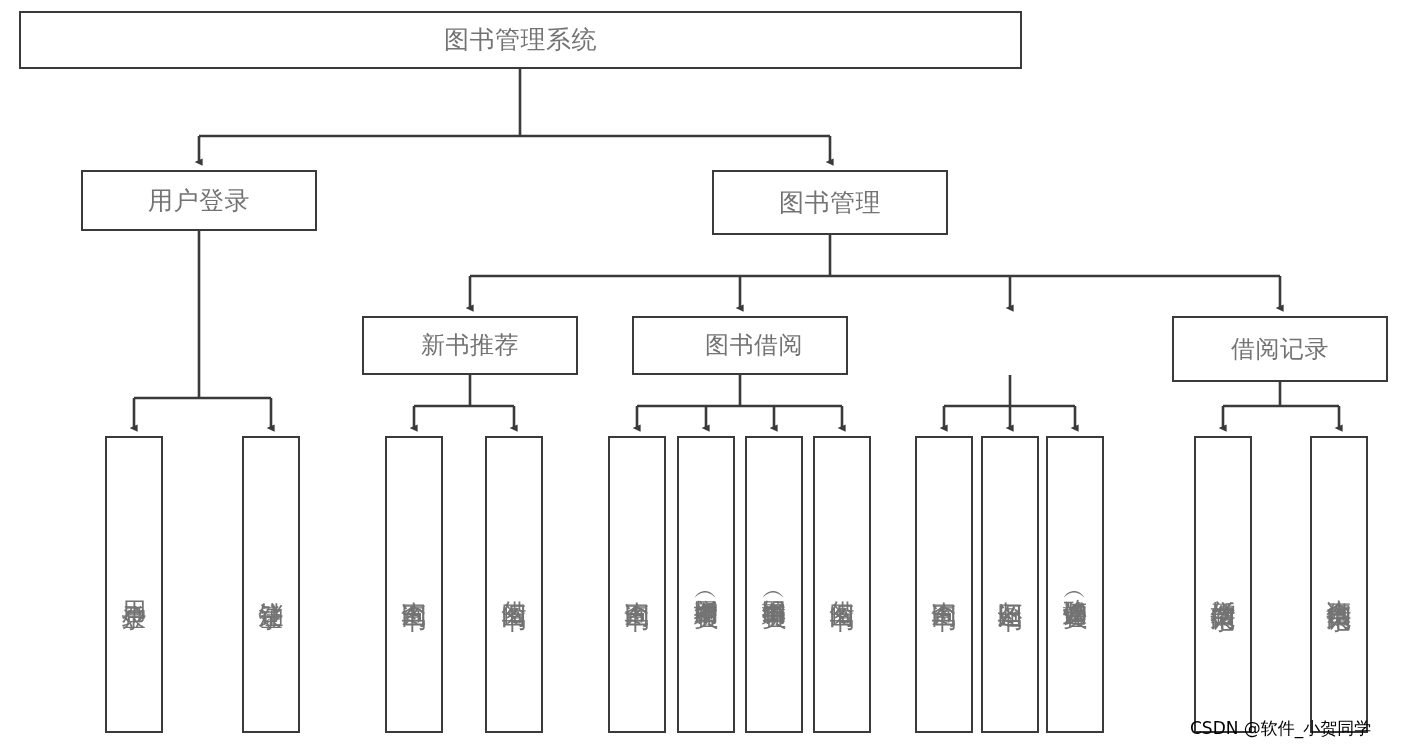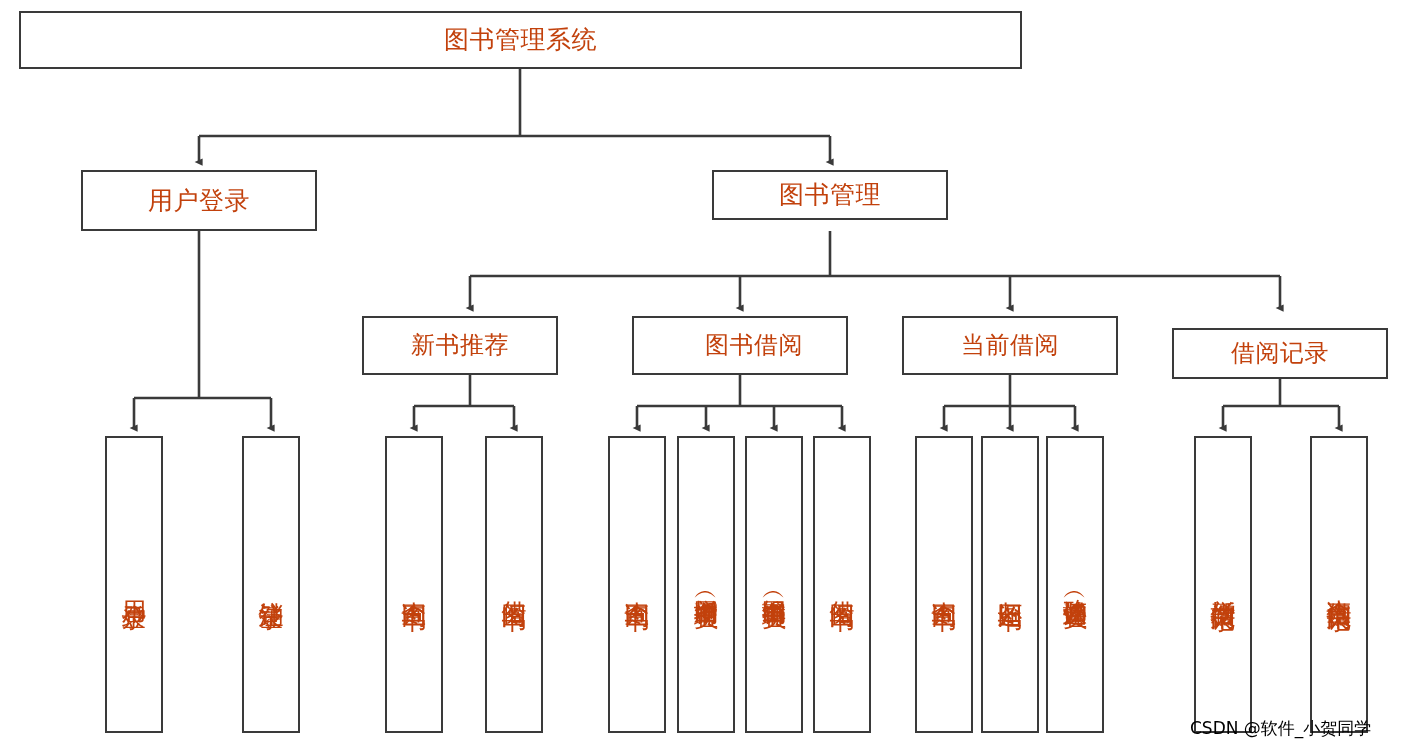--- a/index.html
+++ b/index.html
@@ -26,21 +26,21 @@
     position:absolute;
     box-sizing:border-box;
     background:#ffffff;
     border:2.5px solid #3a3a3a;
     display:flex;
     align-items:center;
     justify-content:center;
     z-index:2;
   }
   .node .label{
-    color:#c2410c;
+    color:#737373;
     line-height:1.02;
     white-space:nowrap;
     text-align:left;
   }
   
   .node.horiz .label{
     font-size:25px;
     letter-spacing:0.5px;
   }
   .node.root .label{ font-size:25px; }
@@ -127,34 +127,31 @@
     </g>
   </svg>
 
   <div class="node horiz root" style="left:19px; top:11px; width:1003px; height:58px;">
     <span class="label">图书管理系统</span>
   </div>
 
   <div class="node horiz tier1" style="left:81px; top:170px; width:236px; height:61px;">
     <span class="label">用户登录</span>
   </div>
-  <div class="node horiz tier1" style="left:712px; top:170px; width:236px; height:50px;">
+  <div class="node horiz tier1" style="left:712px; top:170px; width:236px; height:65px;">
     <span class="label">图书管理</span>
   </div>
 
-  <div class="node horiz tier2" style="left:362px; top:316px; width:196px; height:59px;">
+  <div class="node horiz tier2" style="left:362px; top:316px; width:216px; height:59px;">
     <span class="label">新书推荐</span>
   </div>
   <div class="node horiz tier2" style="left:632px; top:316px; width:216px; height:59px;padding-left:28px;">
     <span class="label">图书借阅</span>
   </div>
-  <div class="node horiz tier2" style="left:902px; top:316px; width:216px; height:59px;">
-    <span class="label">当前借阅</span>
-  </div>
-  <div class="node horiz tier2" style="left:1172px; top:328px; width:216px; height:51px;">
+  <div class="node horiz tier2" style="left:1172px; top:316px; width:216px; height:66px;">
     <span class="label">借阅记录</span>
   </div>
 
   <div class="node leaf" style="left:105px; top:436px; width:58px; height:297px;">
     <span class="label">用户登录</span>
   </div>
   <div class="node leaf" style="left:242px; top:436px; width:58px; height:297px;">
     <span class="label">注销登录</span>
   </div>
 

